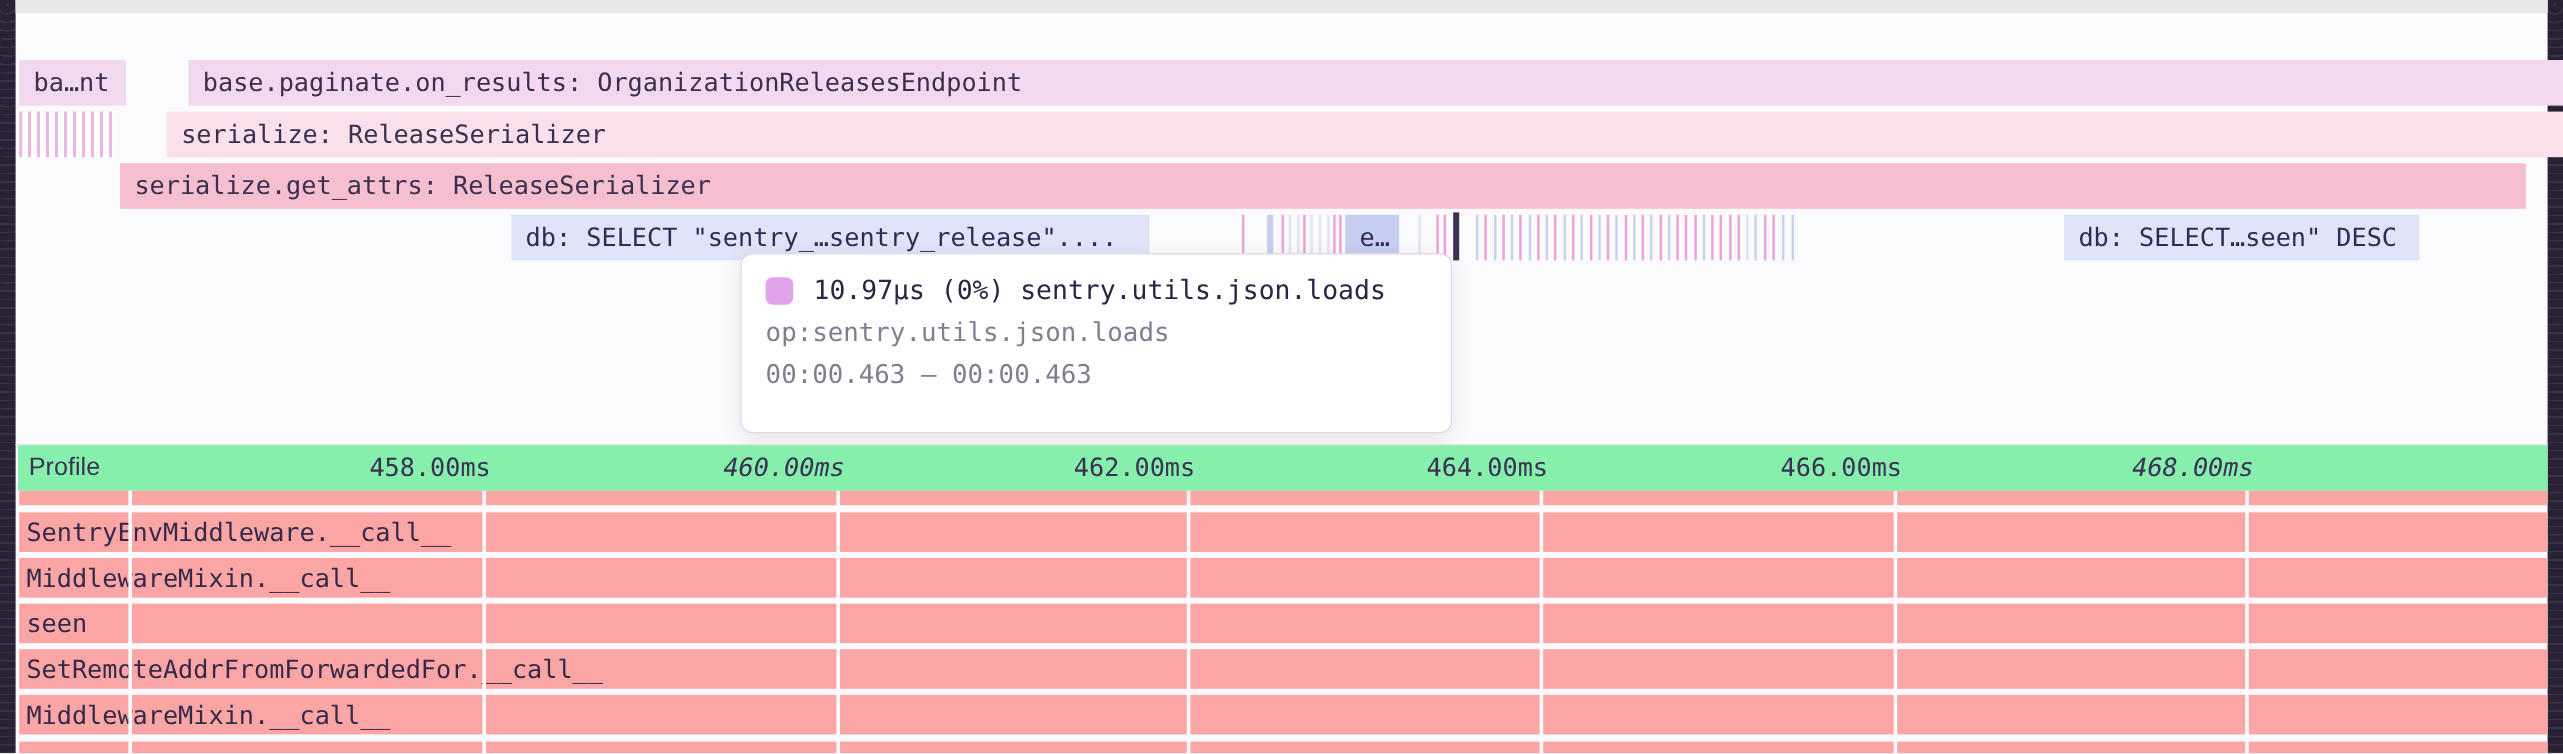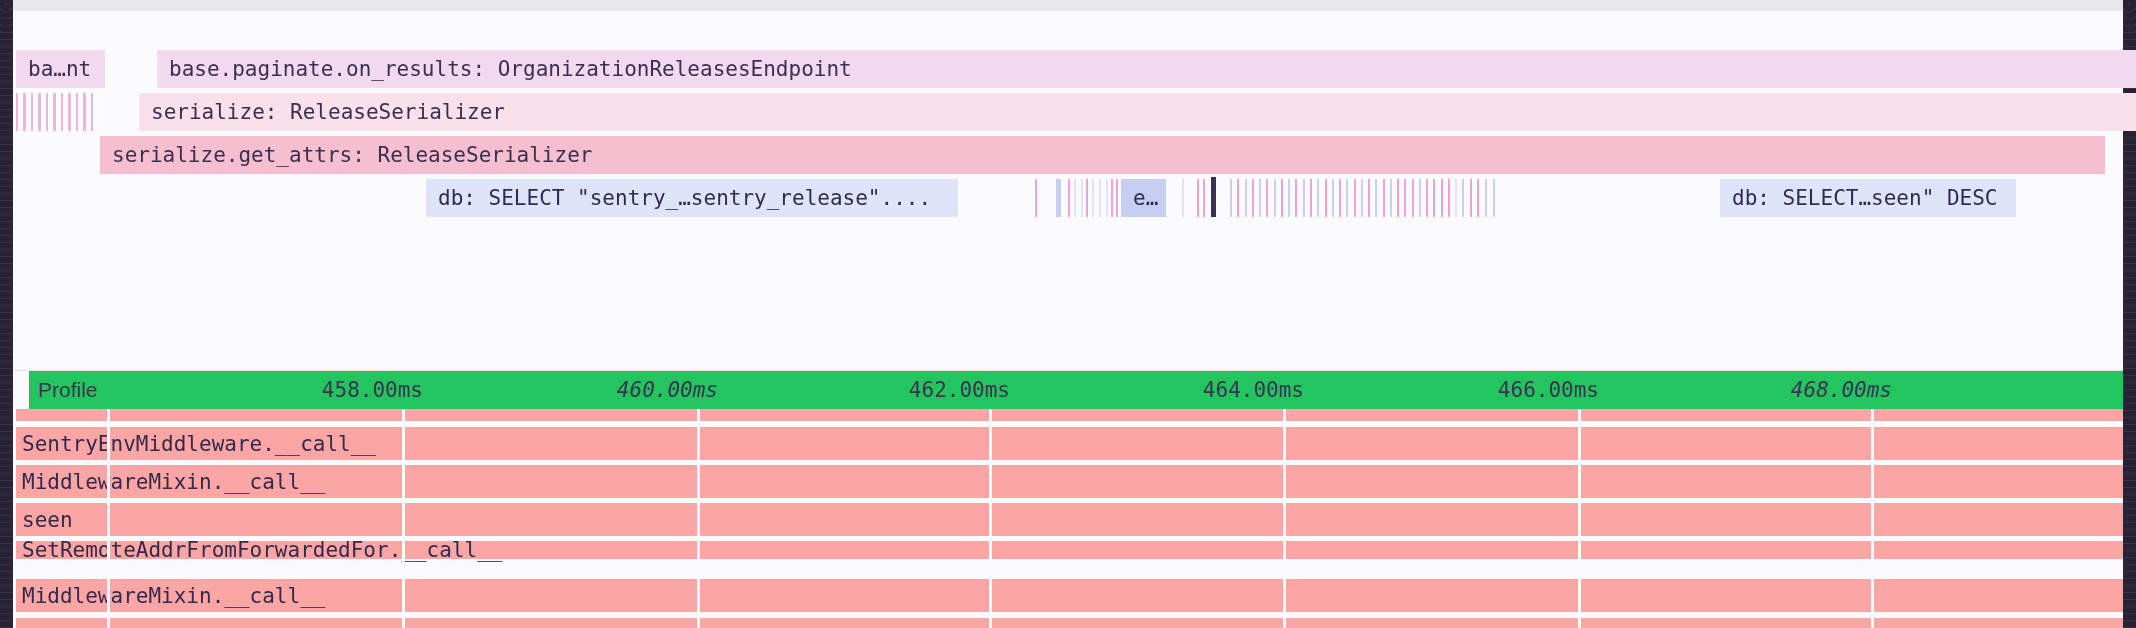--- a/index.html
+++ b/index.html
@@ -43,21 +43,21 @@
   #tooltip{position:absolute;left:617px;top:211px;width:593px;height:150px;box-sizing:border-box;
     background:#ffffff;border:1.5px solid #ddd8e3;border-radius:10px;
     box-shadow:0 5px 18px rgba(60,40,90,0.10);padding:13px 20px 0 20px;}
   .tt-line{display:flex;align-items:center;height:35px;font-size:21.5px;
     font-family:"DejaVu Sans Mono","Liberation Mono",monospace;}
   .tt-line.first{color:#2b2442;font-size:22px;}
   .tt-line.dim{color:#837d90;}
   #tt-swatch{width:23px;height:23px;border-radius:6px;margin-right:17px;flex:0 0 auto;}
   
   #profile-divider{position:absolute;left:13px;right:13px;top:370px;height:1px;background:#e5e3e9;}
-  #profile-header{position:absolute;left:29px;right:13px;top:371px;height:38px;background:#22c55e;}
+  #profile-header{position:absolute;left:15px;right:13px;top:371px;height:38px;background:#86efac;}
   #profile-title{position:absolute;left:9px;top:0;height:38px;display:flex;align-items:center;
     font-size:21px;color:#3b3153;}
   .axis-label{position:absolute;top:0;height:38px;width:150px;display:flex;align-items:center;justify-content:flex-end;
     font-family:"DejaVu Sans Mono","Liberation Mono",monospace;font-size:21px;color:#3b3153;}
   .frame-row{position:absolute;left:16px;width:2107px;background:#fca5a5;z-index:1;}
   .frame-label{position:absolute;left:6px;top:0;bottom:0;display:flex;align-items:center;z-index:3;
     font-family:"DejaVu Sans Mono","Liberation Mono",monospace;font-size:21px;color:#33294a;white-space:nowrap;}
   .gridline{position:absolute;top:409px;height:219px;width:3px;background:#fbfafc;z-index:2;}
 </style>
 </head>
@@ -134,20 +134,28 @@
         <div class="tick p" style="left: 1477px;"></div>
         <div class="tick l" style="left: 1485px;"></div>
         <div class="tick l" style="left: 1493px;"></div>
         <div class="bar db" style="left: 426px; width: 532px;">db: SELECT "sentry_…sentry_release"....</div>
         <div class="bar db-strong" style="left: 1121px; width: 45px;">e…</div>
         <div class="bar db" style="left: 1720px; width: 296px;">db: SELECT…seen" DESC</div>
         <div class="marker" style="left: 1211px; width: 5px; top: -2px; height: 40px;"></div>
       </div>
     </div>
 
+  <div id="tooltip">
+    <div class="tt-line first">
+      <span id="tt-swatch" style="background: rgb(225, 163, 234);"></span>
+      <span>10.97µs (0%) sentry.utils.json.loads</span>
+    </div>
+    <div class="tt-line dim">op:sentry.utils.json.loads</div>
+    <div class="tt-line dim">00:00.463 — 00:00.463</div>
+  </div>
 
   <div id="profile-divider"></div>
 
   <div id="profile-header">
     <div id="profile-title">Profile</div>
     <div id="axis-labels">
         <div class="axis-label" style="left: 244px;">458.00ms</div>
         <div class="axis-label" style="left: 539px; font-style: italic;">460.00ms</div>
         <div class="axis-label" style="left: 831px;">462.00ms</div>
         <div class="axis-label" style="left: 1125px;">464.00ms</div>
@@ -161,21 +169,21 @@
       <div class="frame-row" style="top: 618px; height: 10px;"></div>
       <div class="frame-row" style="top: 427px; height: 33px;">
         <div class="frame-label">SentryEnvMiddleware.__call__</div>
       </div>
       <div class="frame-row" style="top: 465px; height: 33px;">
         <div class="frame-label">MiddlewareMixin.__call__</div>
       </div>
       <div class="frame-row" style="top: 503px; height: 33px;">
         <div class="frame-label">seen</div>
       </div>
-      <div class="frame-row" style="top: 541px; height: 18px;">
+      <div class="frame-row" style="top: 541px; height: 33px;">
         <div class="frame-label">SetRemoteAddrFromForwardedFor.__call__</div>
       </div>
       <div class="frame-row" style="top: 579px; height: 33px;">
         <div class="frame-label">MiddlewareMixin.__call__</div>
       </div>
     </div>
   <div id="gridlines">
       <div class="gridline" style="left: 107px;"></div>
       <div class="gridline" style="left: 402px;"></div>
       <div class="gridline" style="left: 697px;"></div>

